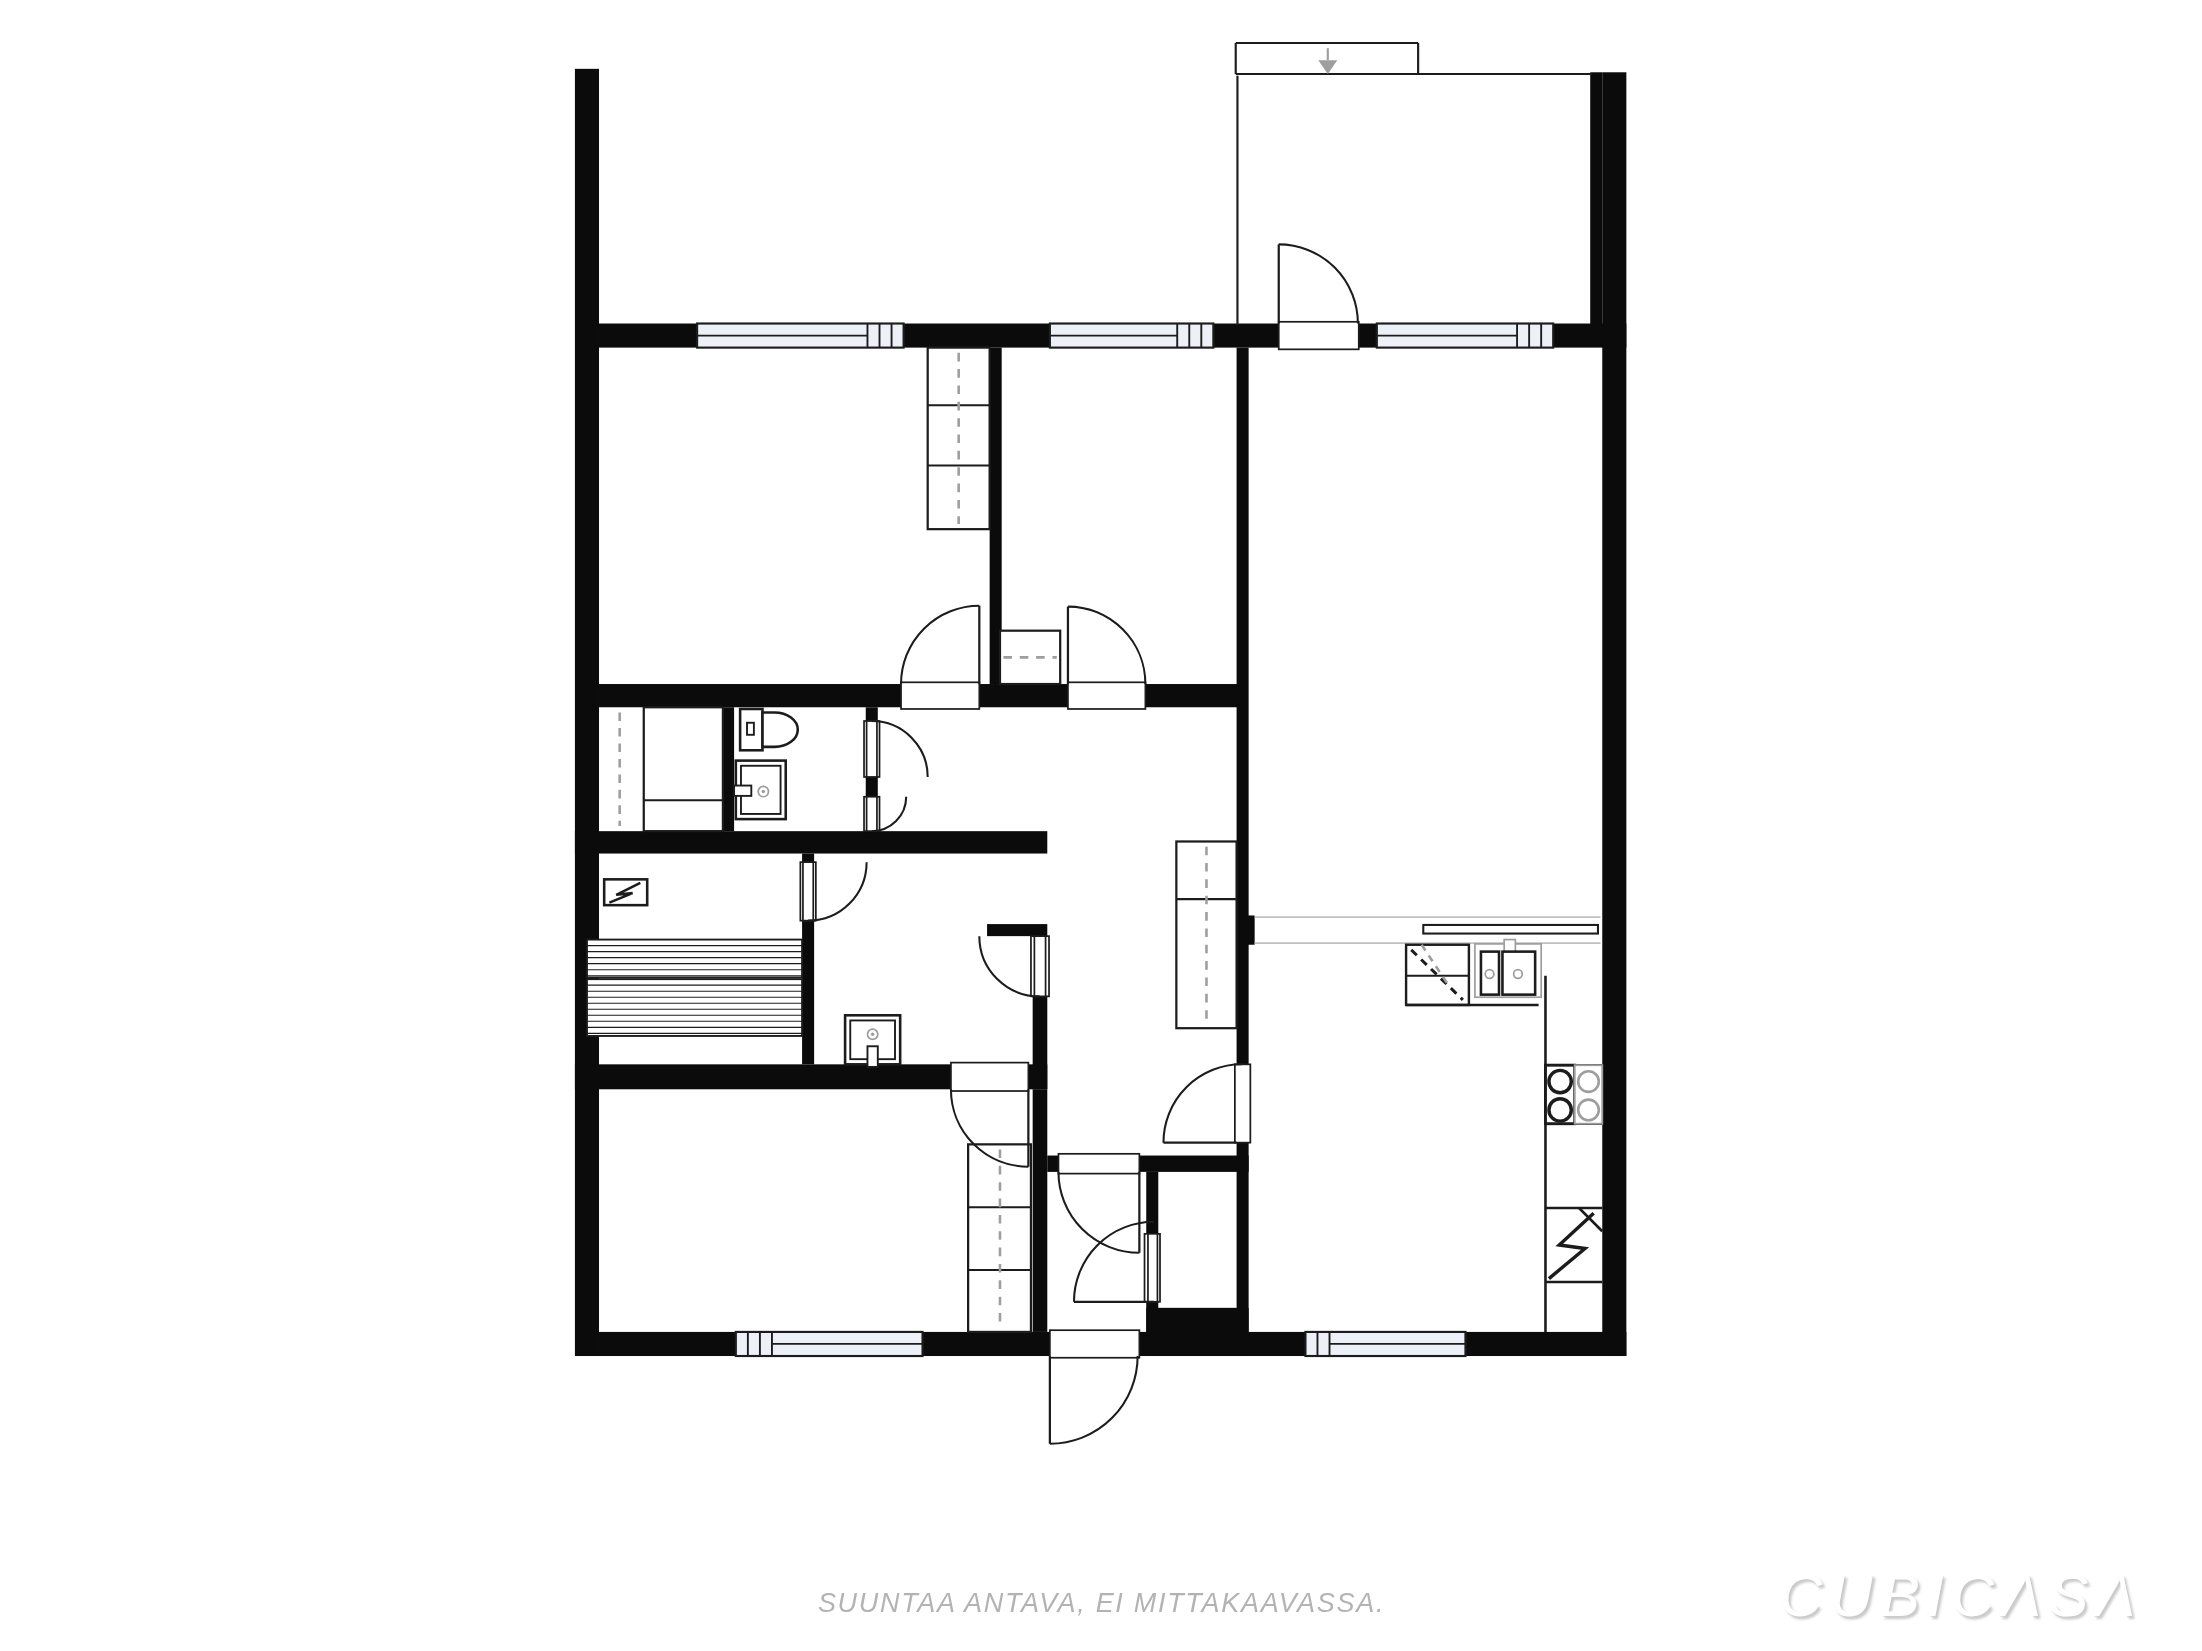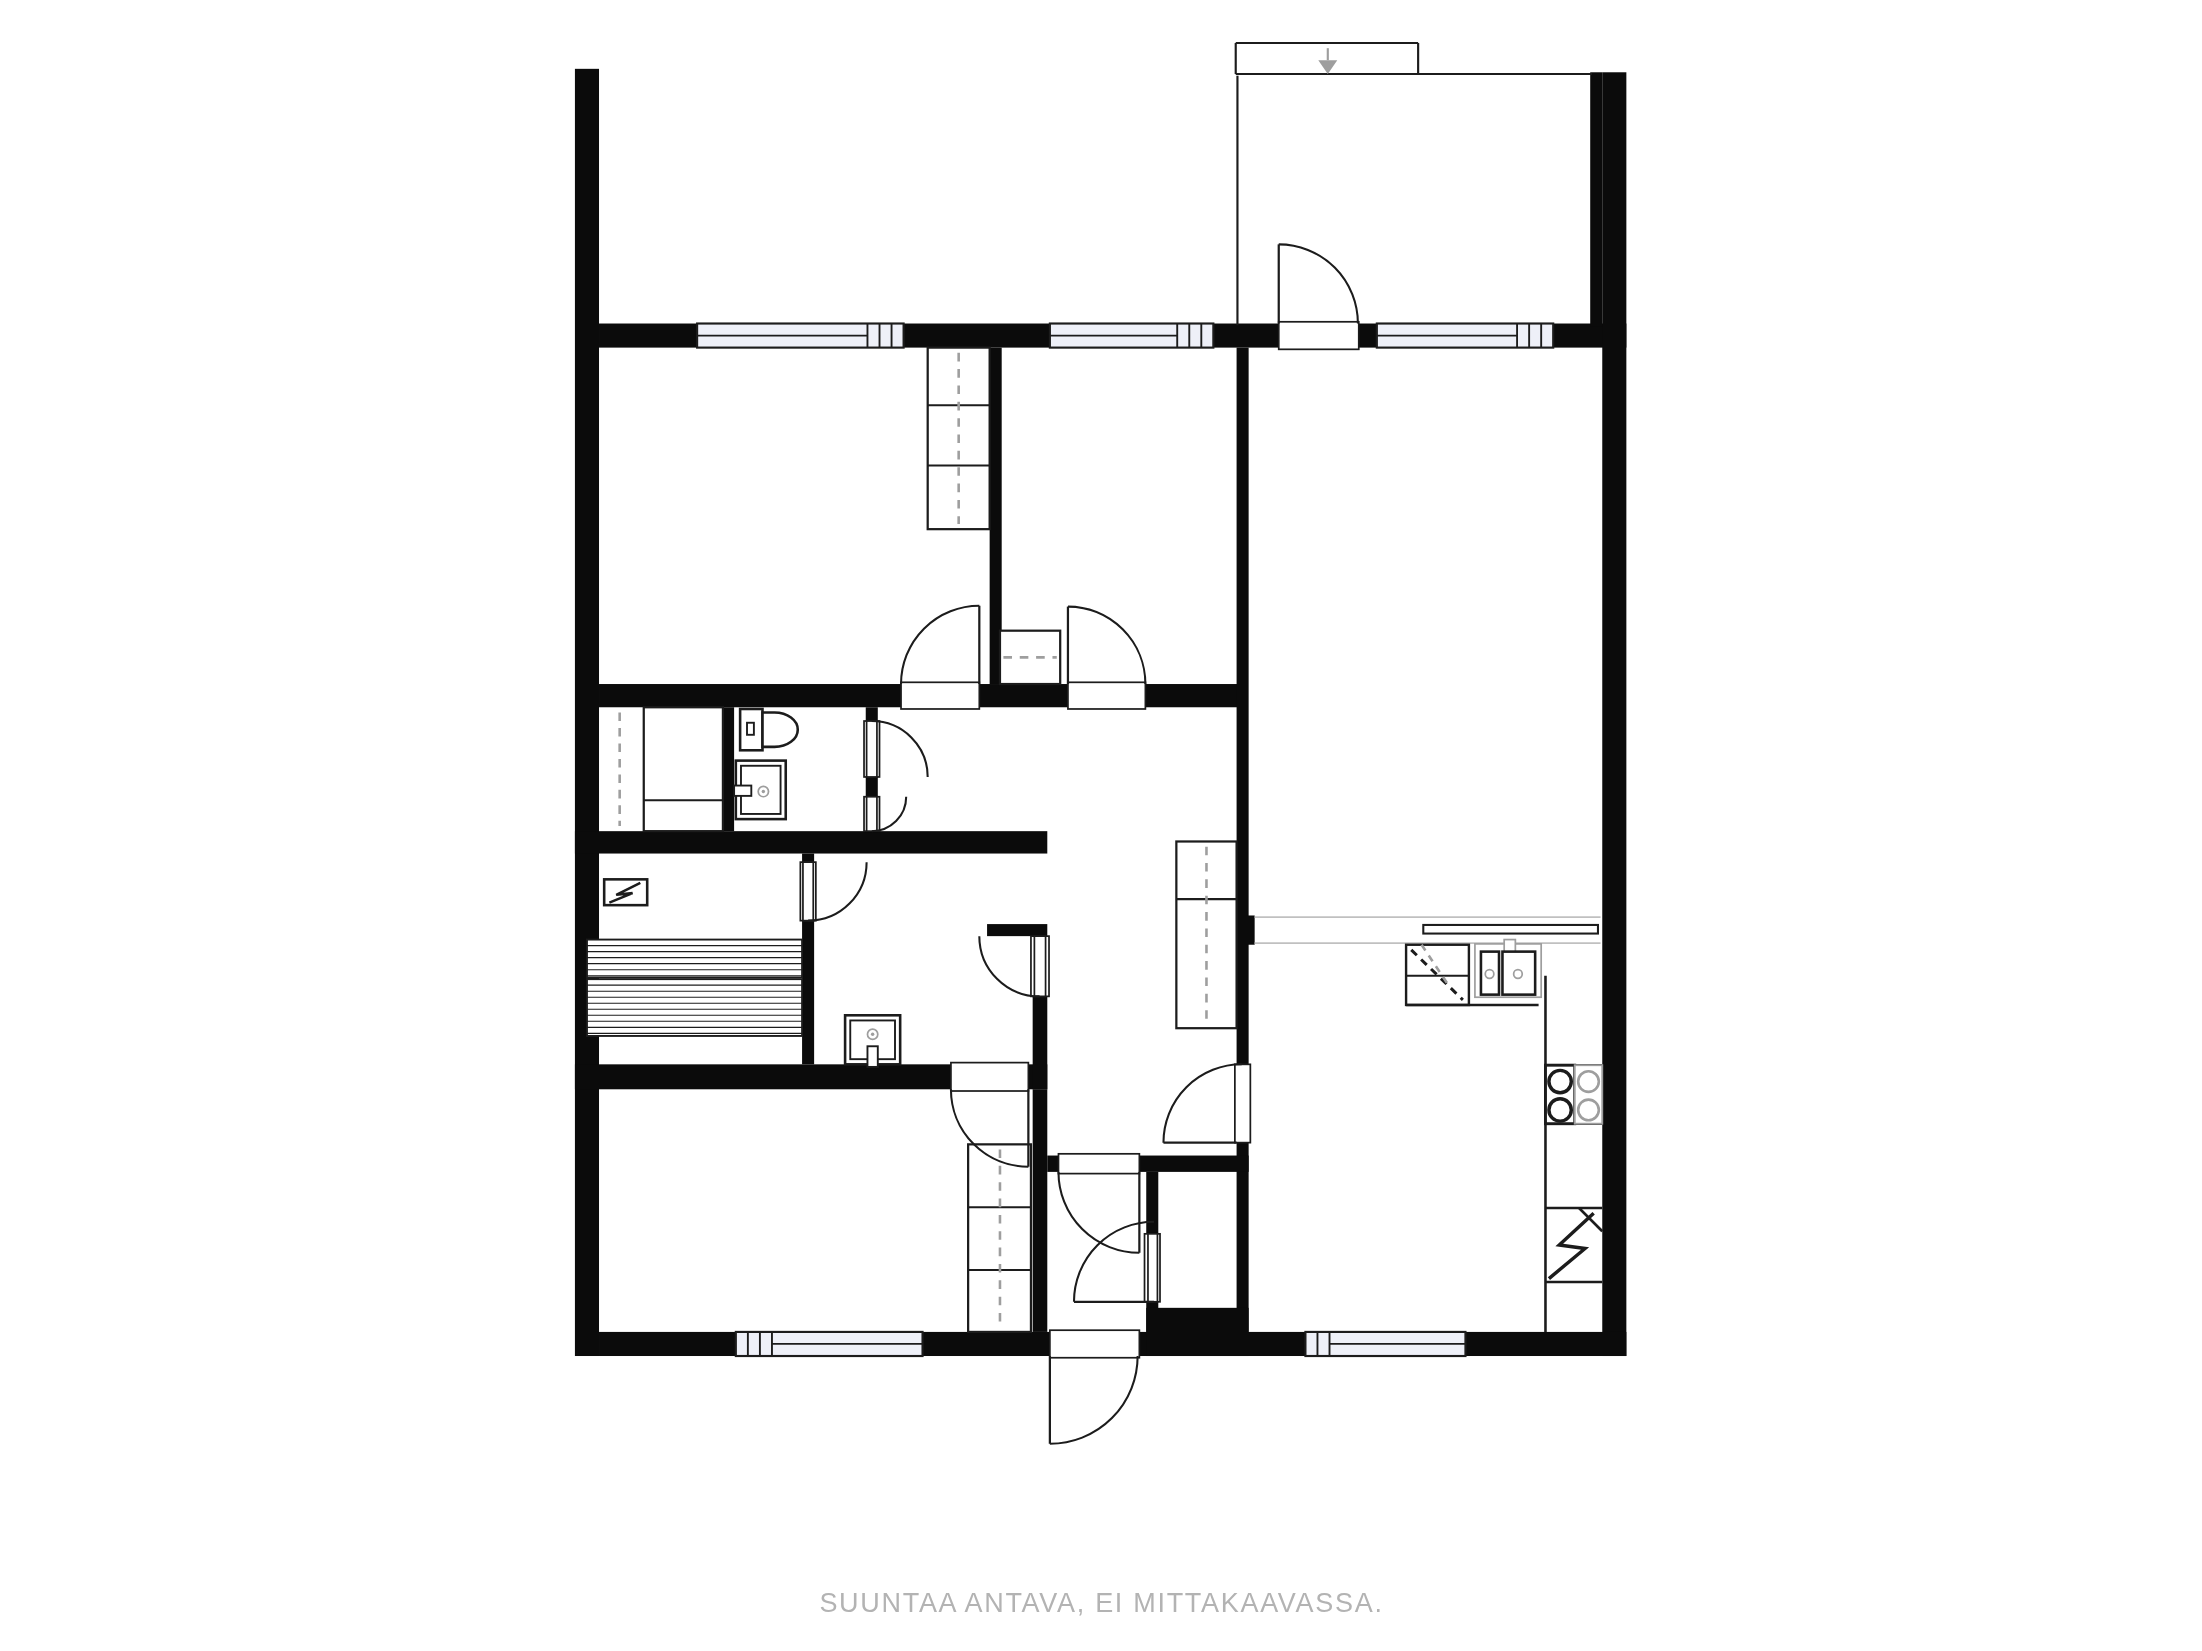--- a/index.html
+++ b/index.html
@@ -1,17 +1,17 @@
 <!DOCTYPE html>
 <html style="font-size:13.8px"><head>
 <meta charset="utf-8">
 <style>
   html,body{margin:0;padding:0;background:#fff;}
   .stage{position:relative;width:2203px;height:1652px;background:#fff;overflow:hidden;
-         font-family:"Liberation Sans",sans-serif;}
+         font-family:"Liberation Sans",sans-serif;font-style:italic;}
   svg.plan{position:absolute;left:0;top:0;width:2203px;height:1652px;}
   .disclaimer{position:absolute;top:1588px;left:50%;transform:translateX(-50%);
       font-size:27px;letter-spacing:1.7px;color:#b3b3b3;white-space:nowrap;}
   .logo{position:absolute;top:1562px;right:60px;font-size:59px;font-weight:400;
       letter-spacing:7.7px;color:#ffffff;white-space:nowrap;
       text-shadow:2.6px 3.4px 2.6px #c9c9c9, 0.9px 0.9px 0.9px #dedede;}
 </style>
 </head>
 <body>
 
@@ -190,14 +190,15 @@
       <line x1="1324" y1="1362" x2="1324" y2="1456" stroke="#1c1c1c" stroke-width="2.6"></line>
       <path d="M1324 1456 A94 94 0 0 1 1230 1362" fill="none" stroke="#1c1c1c" stroke-width="2.4"></path>
       <line x1="1248" y1="1513" x2="1341" y2="1513" stroke="#1c1c1c" stroke-width="2.6"></line>
       <path d="M1248 1513 A93 93 0 0 1 1341 1420" fill="none" stroke="#1c1c1c" stroke-width="2.4"></path>
       <line x1="1220" y1="1576" x2="1220" y2="1678" stroke="#1c1c1c" stroke-width="2.6"></line>
       <path d="M1220 1678 A102 102 0 0 0 1322 1576" fill="none" stroke="#1c1c1c" stroke-width="2.4"></path>
       <line x1="1352" y1="1328" x2="1437" y2="1328" stroke="#1c1c1c" stroke-width="2.6"></line>
       <path d="M1352 1328 A91 91 0 0 1 1443 1237" fill="none" stroke="#1c1c1c" stroke-width="2.4"></path>
     </svg>
   <div class="disclaimer">SUUNTAA ANTAVA, EI MITTAKAAVASSA.</div>
+  <div class="logo">CUBICΛSΛ</div>
 </div>
 
 
 </body></html>

